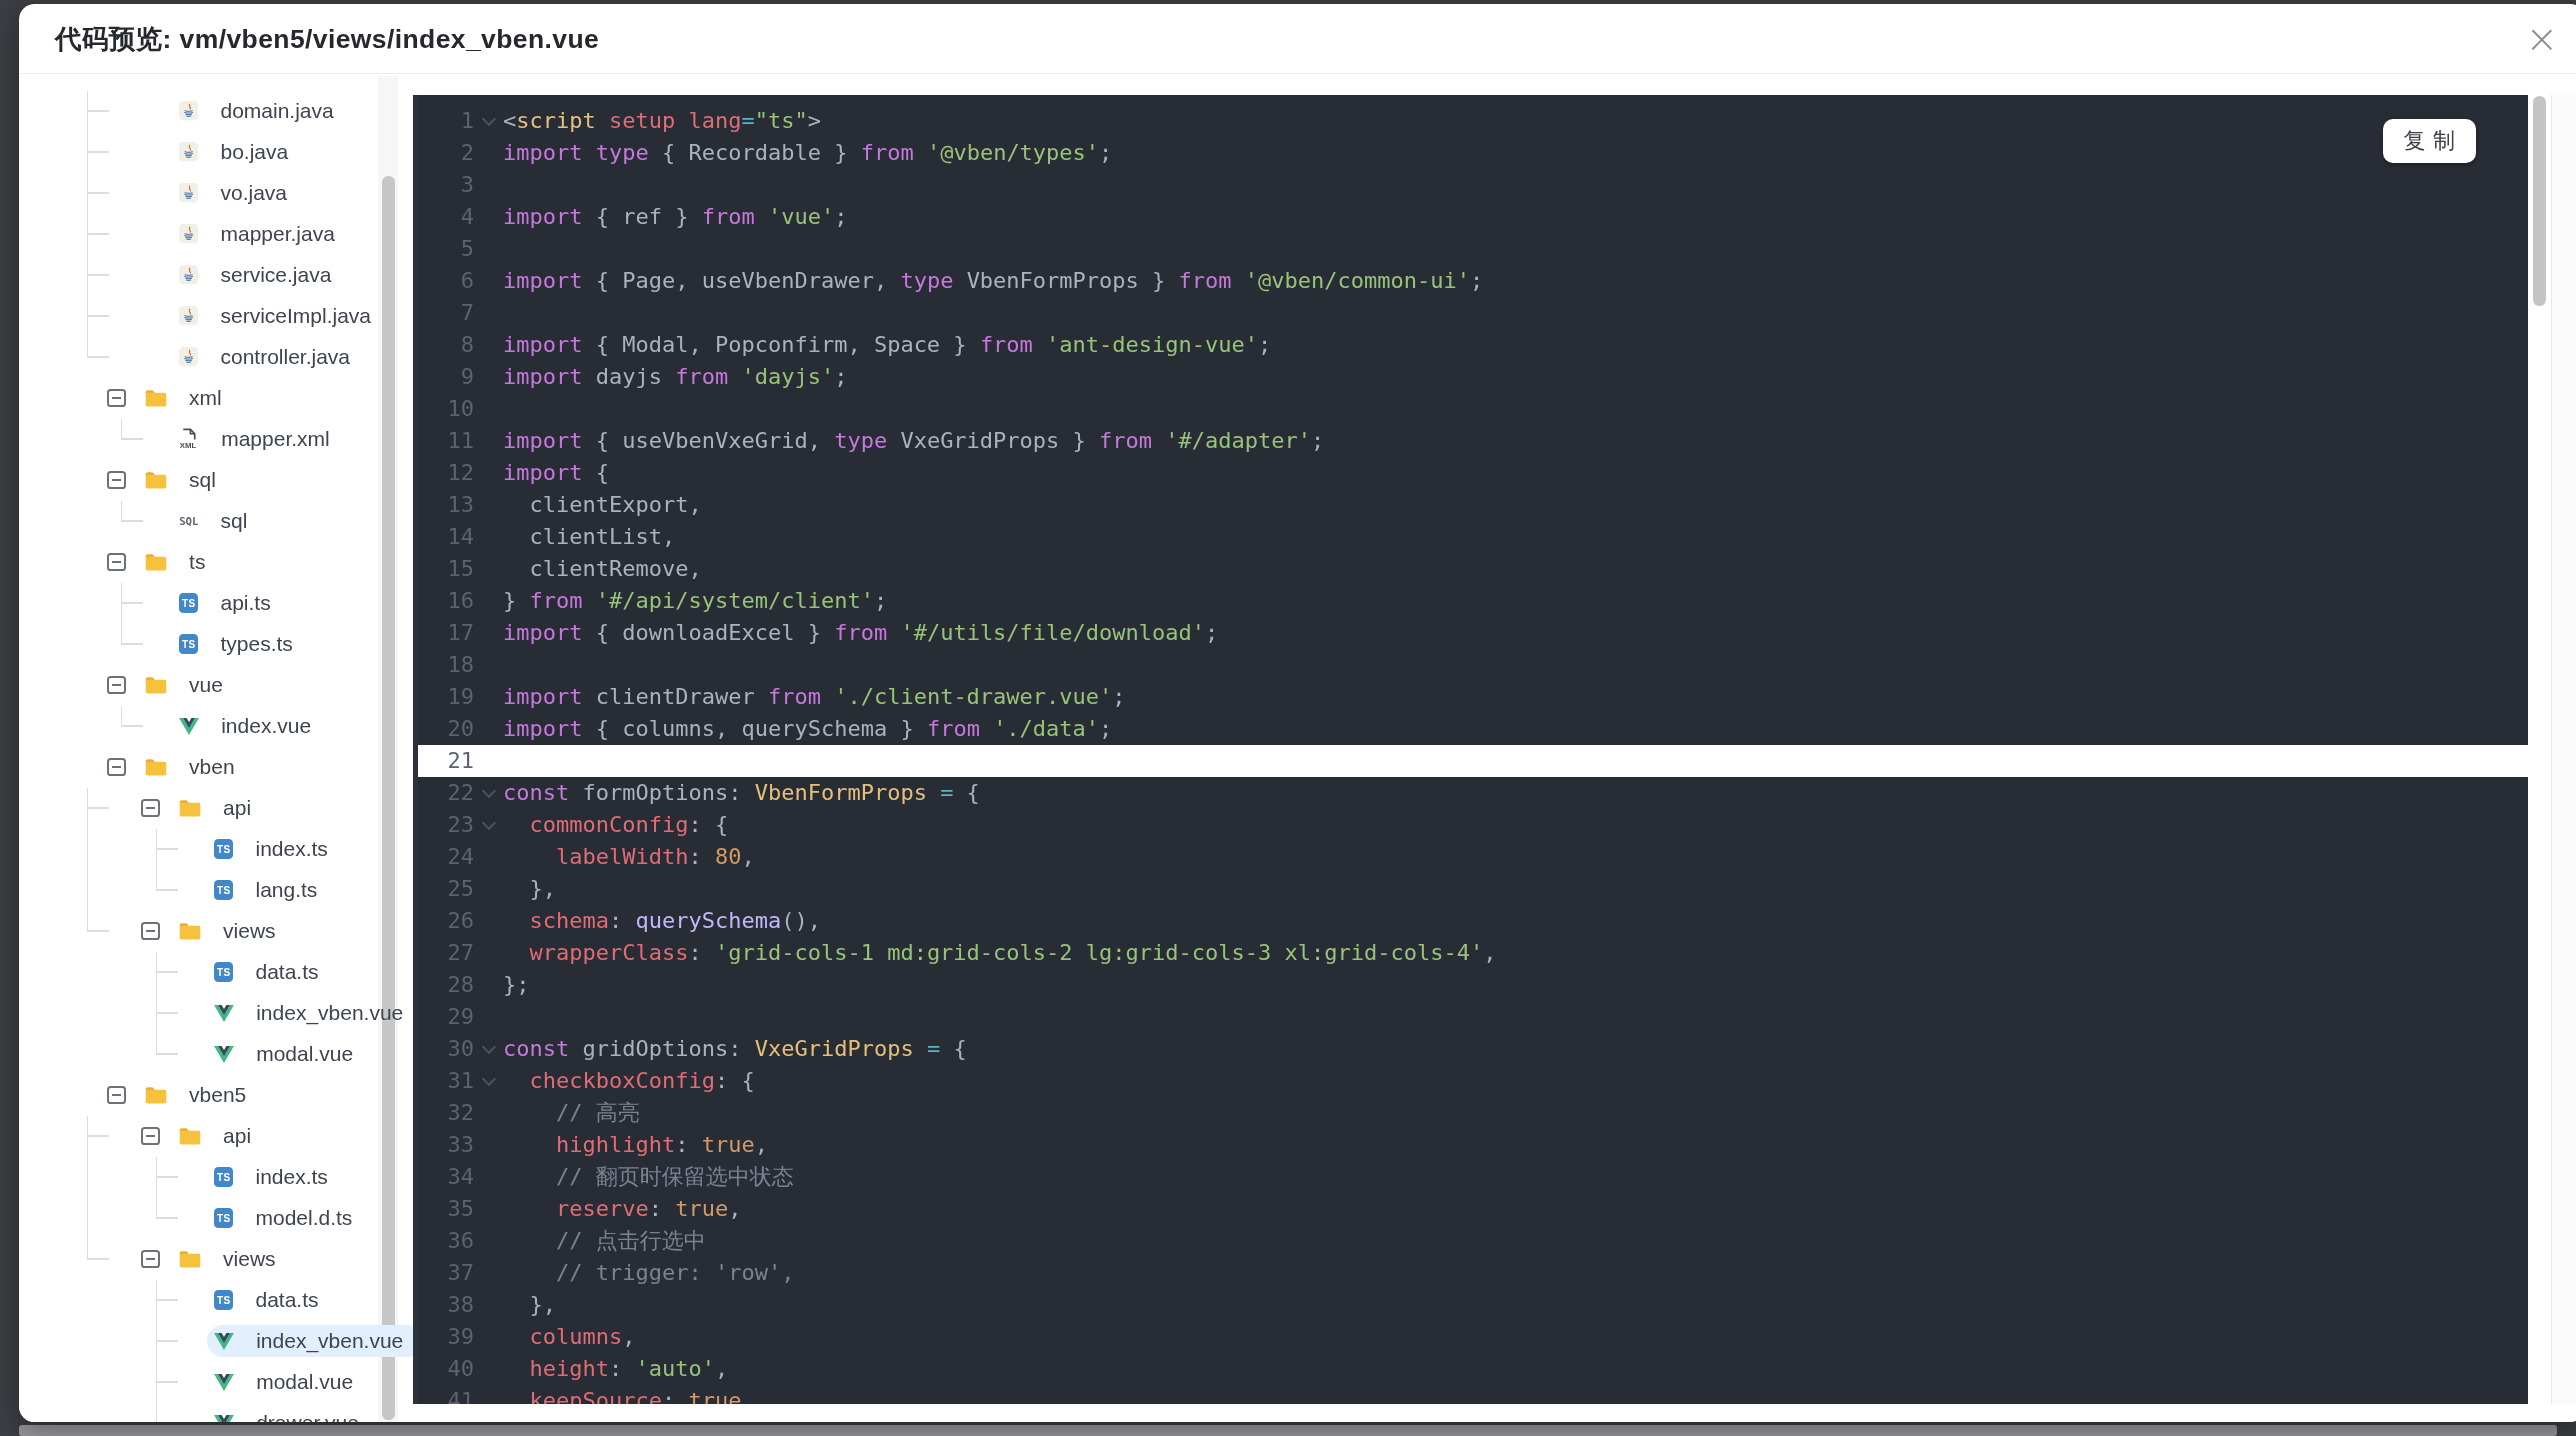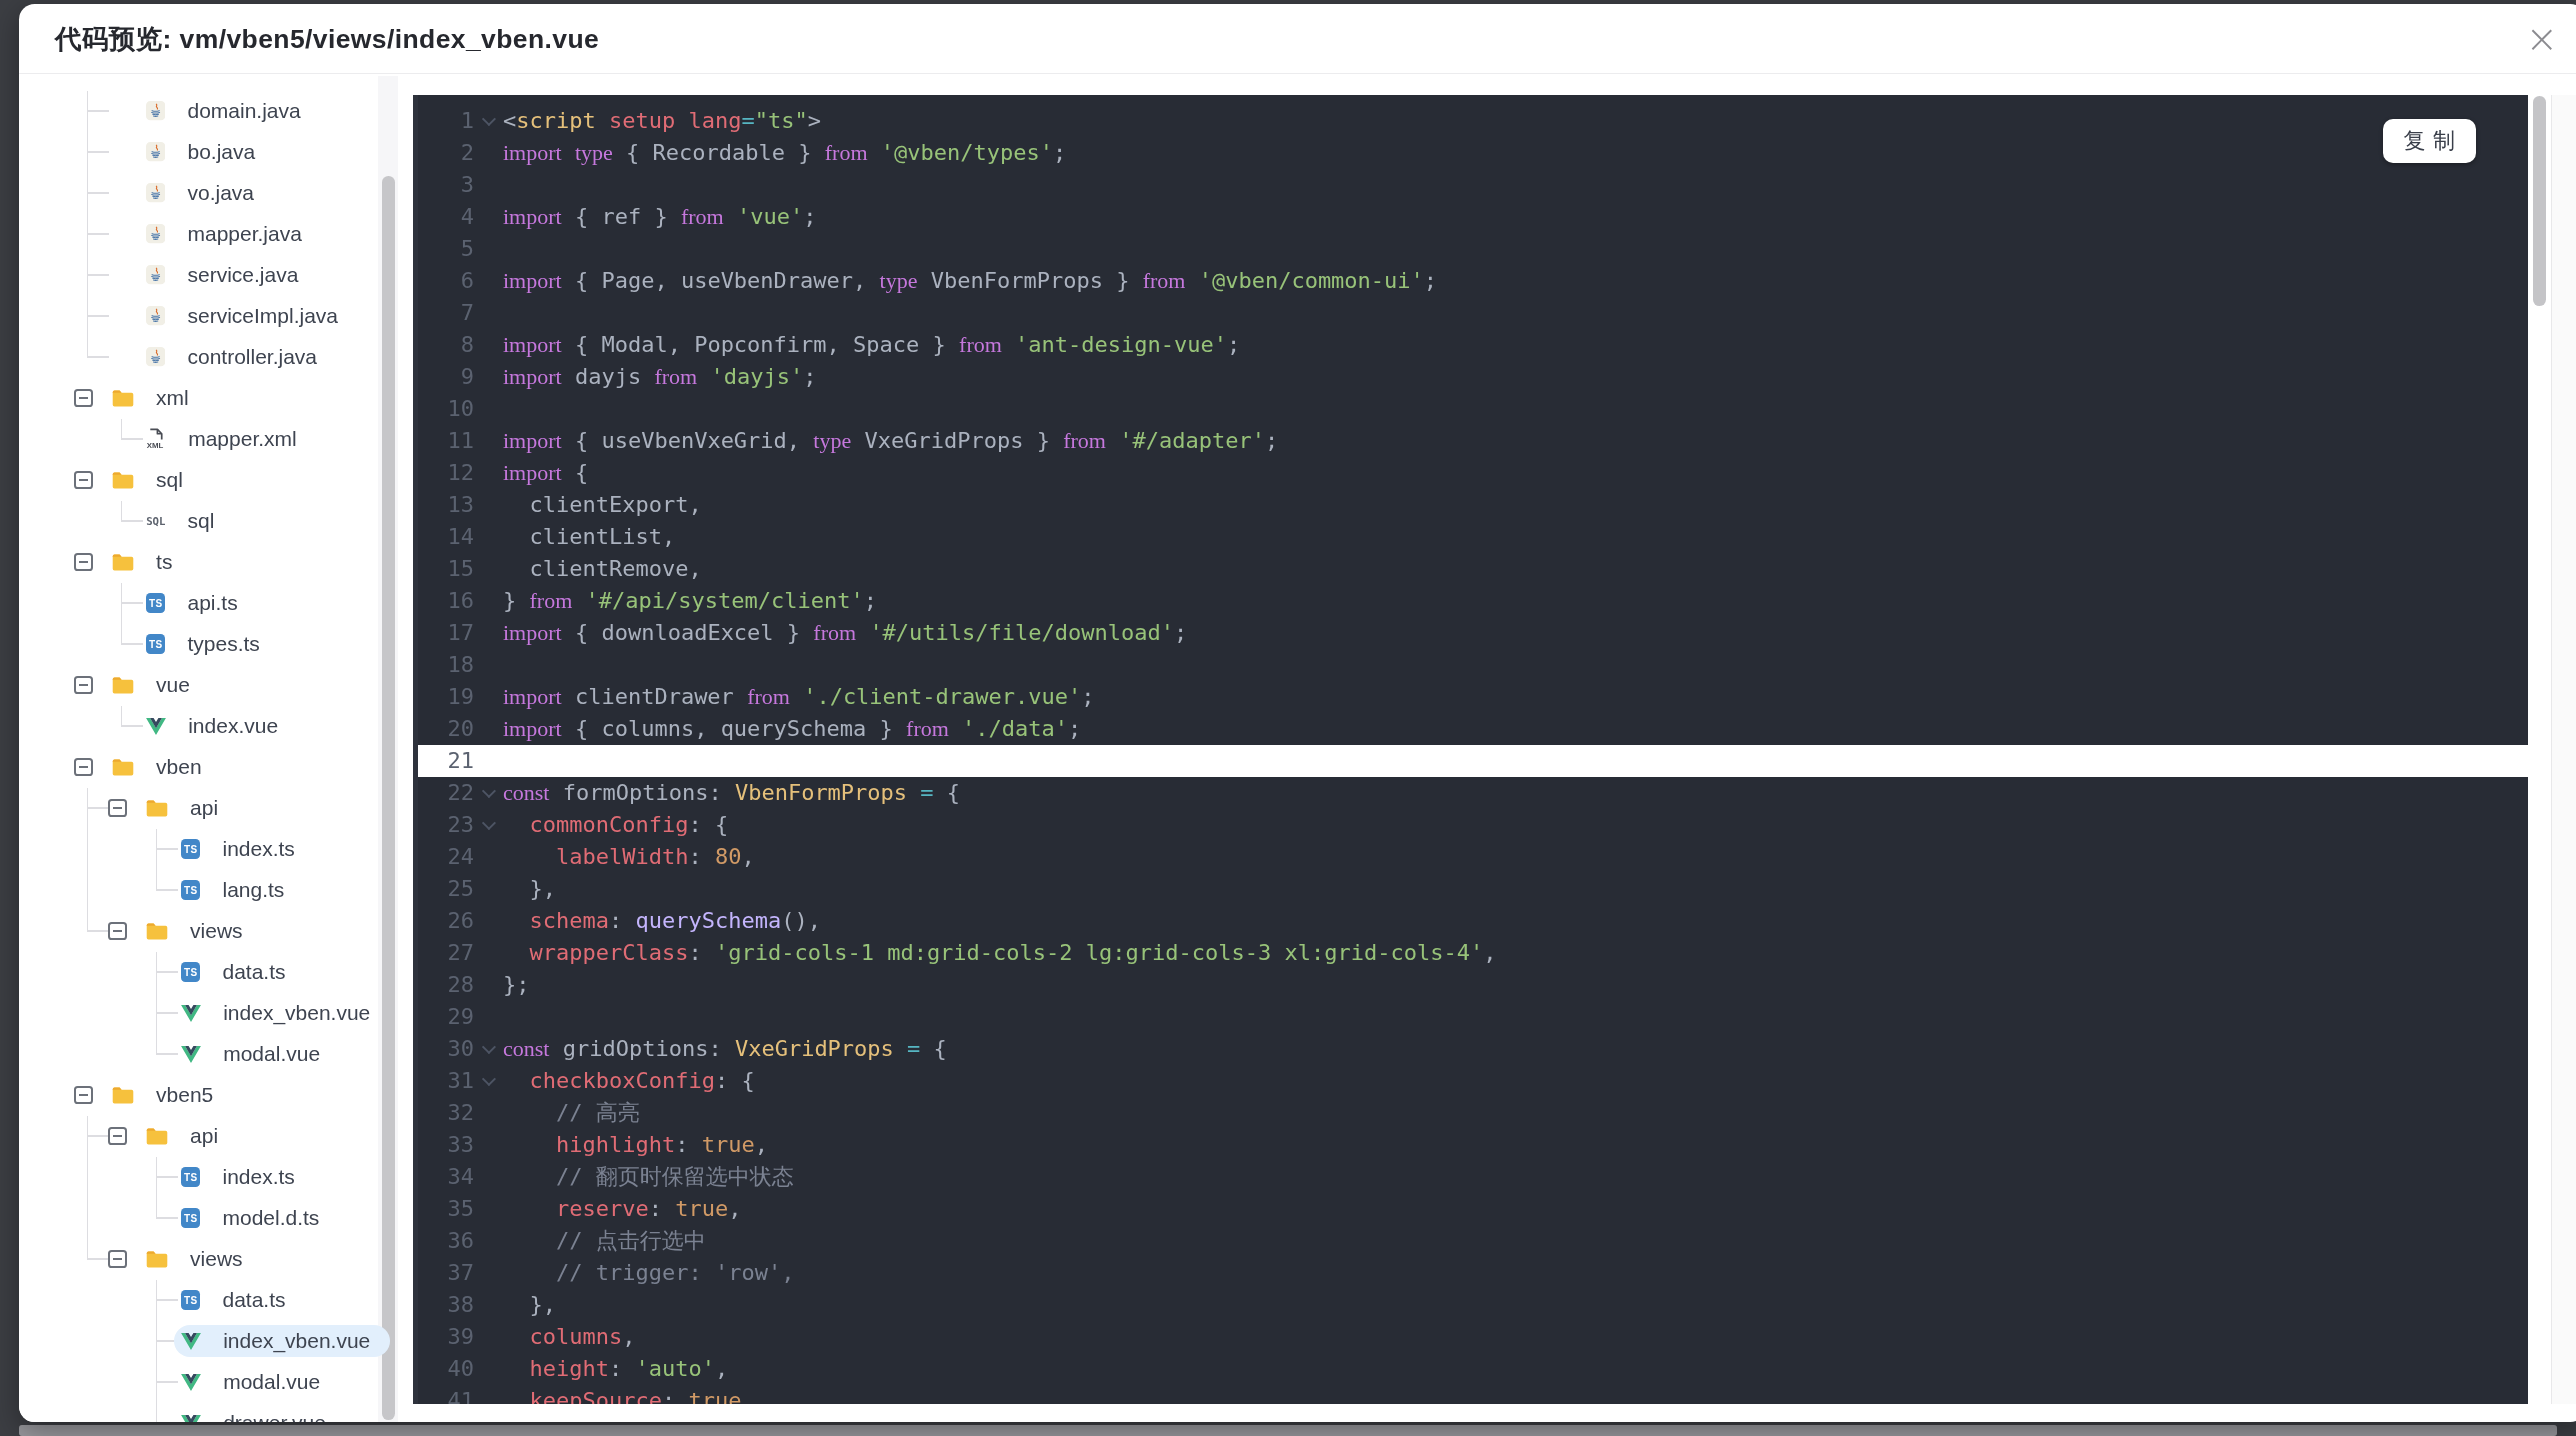--- a/index.html
+++ b/index.html
@@ -23,21 +23,21 @@
   .dlg-title{font-size:26.5px;font-weight:700;color:#26282e;letter-spacing:0.4px;}
   .dlg-close{
     position:absolute;right:15.7px;top:5.7px;width:57px;height:57px;border:none;background:transparent;
     color:#8c8c91;font-size:39px;line-height:57px;text-align:center;cursor:pointer;padding:0;
     font-family:"DejaVu Sans", sans-serif;font-weight:300;
   }
   .dlg-body{position:absolute;top:72px;left:0;right:0;bottom:0;}
   
   .tree-pane{position:absolute;left:0;top:0;bottom:0;width:394px;overflow:hidden;background:#fff;}
   .tree{padding-top:14.3px;}
-  .trow{height:41px;position:relative;display:flex;align-items:center;}
+  .trow{height:41px;position:relative;display:flex;align-items:center;padding-left:33px;}
   .tl{position:absolute;width:1.4px;background:#dddde1;}
   .tl.full{top:0;bottom:0;}
   .tl.half{top:0;height:50%;}
   .tstub{position:absolute;height:1.4px;width:21.5px;top:50%;margin-top:-0.7px;background:#dddde1;}
   .tbody{display:flex;align-items:center;padding:4.3px 20px 4.3px 7.2px;border-radius:20px;position:relative;z-index:1;}
   .tbody.sel{background:#e2effc;}
   .tlabel{font-size:21px;color:#3e4450;white-space:nowrap;}
   .expander{
     width:18.6px;height:18.6px;border:2.1px solid #6c717a;border-radius:3.6px;box-sizing:border-box;
     margin-right:19.3px;position:relative;flex:none;cursor:pointer;
@@ -58,21 +58,21 @@
     position:absolute;left:394px;top:18.6px;right:58px;bottom:18px;
     background:#282c35;overflow:hidden;border-left:5.7px solid #2e323c;box-sizing:border-box;
   }
   .code{padding-top:10px;font-family:"DejaVu Sans Mono", monospace;font-size:22px;line-height:32px;}
   .cline{display:flex;min-width:100%;height:32px;}
   .cline.hl{background:#ffffff;}
   .gut{flex:none;width:56px;text-align:right;color:#5b6270;user-select:none;}
   .fold{flex:none;width:29px;display:flex;align-items:center;justify-content:center;}
   .chev{width:7.9px;height:7.9px;border-right:2.1px solid #4d5464;border-bottom:2.1px solid #4d5464;transform:rotate(45deg) translate(-1.4px,-1.4px);}
   .ctext{white-space:pre;color:#abb2bf;}
-  .tk-kw{color:#c678dd;font-family:Liberation Serif, serif;}
+  .tk-kw{color:#c678dd;}
   .tk-def{color:#abb2bf;}
   .tk-pun{color:#abb2bf;}
   .tk-str{color:#98c379;}
   .tk-num{color:#d19a66;}
   .tk-prop{color:#e06c75;}
   .tk-attr{color:#e06c75;}
   .tk-tag{color:#e5c07b;}
   .tk-type{color:#e5c07b;}
   .tk-op{color:#56b6c2;}
   .tk-fn{color:#c4b5fd;}

